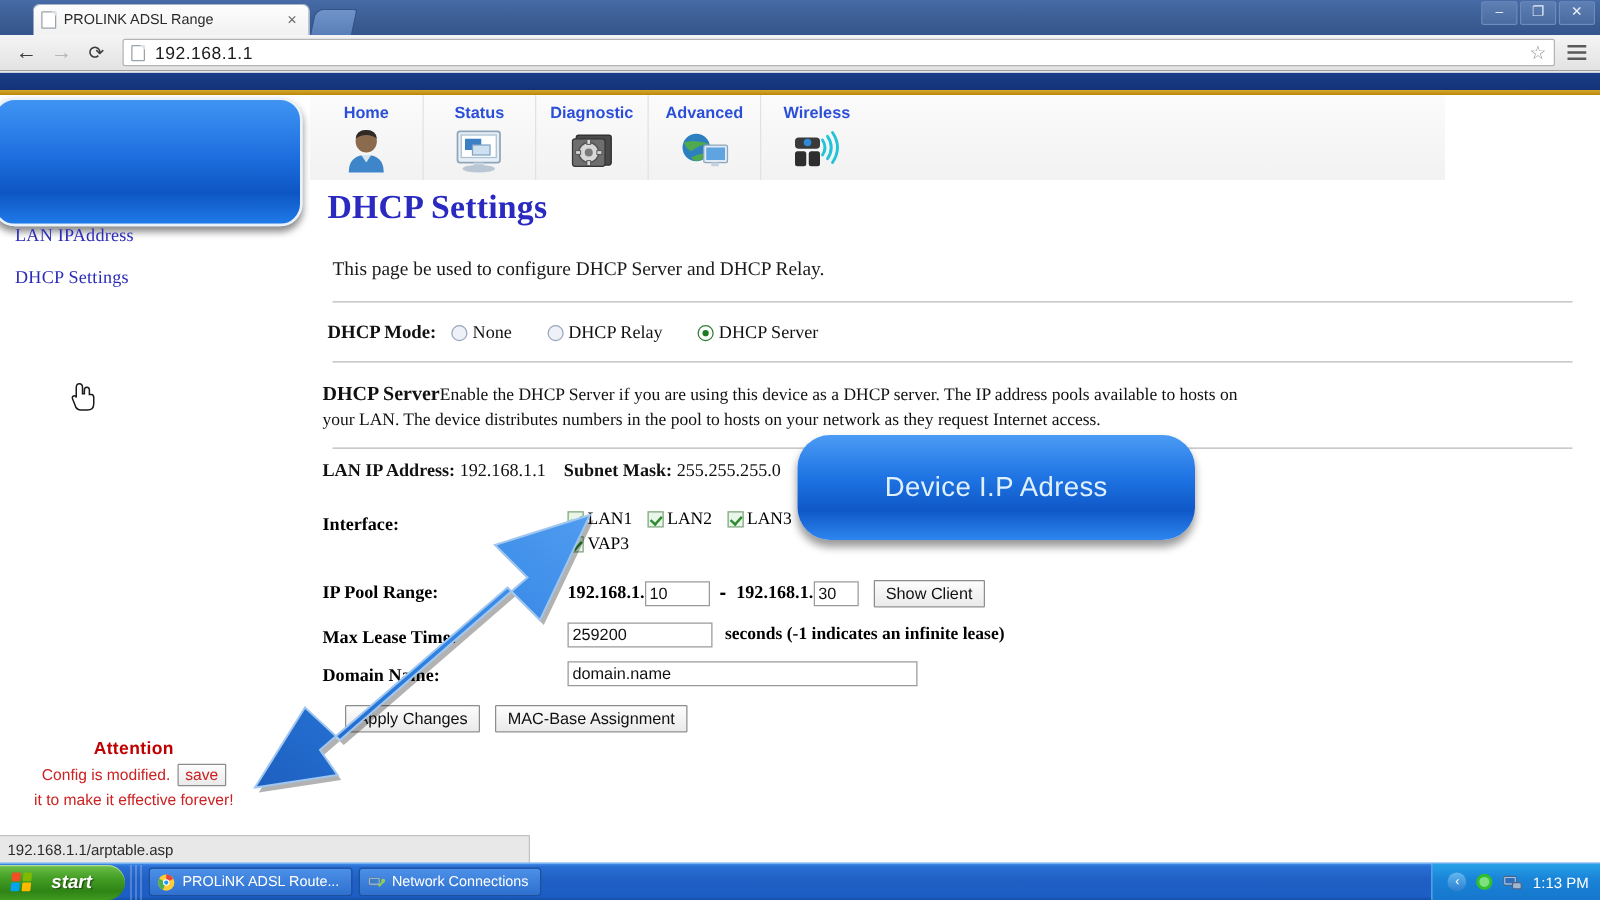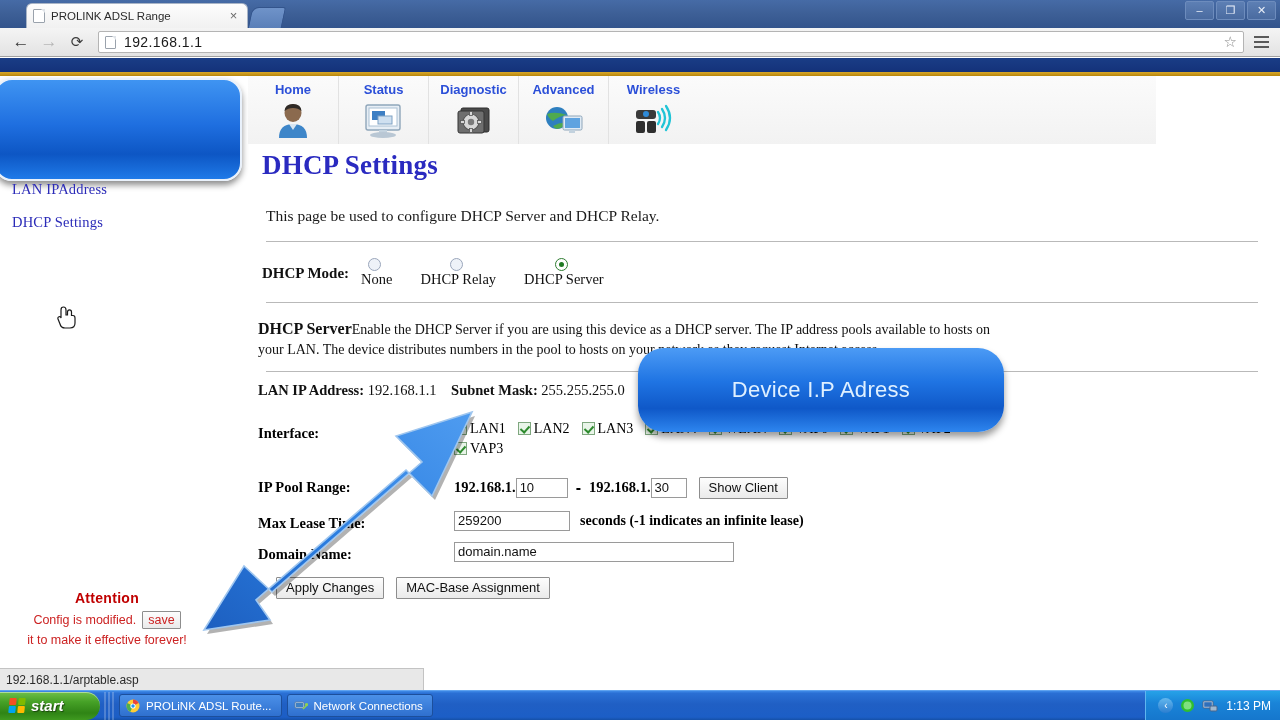--- a/index.html
+++ b/index.html
@@ -160,21 +160,21 @@
   }
   .page-desc {
     font-family: "Liberation Serif", serif; font-size: 15.5px; color: #1a1a1a;
     margin: 26px 0 0 18px;
   }
   .hr-line { height: 1px; background: #b9b9b9; margin: 16px 22px 0 18px; }
 
   .row { font-family: "Liberation Serif", serif; font-size: 14.5px; color: #111; }
   .mode-row { margin: 16px 0 0 14px; display: flex; align-items: center; gap: 0; }
   .mode-label { font-weight: bold; font-size: 15px; margin-right: 12px; }
-  .radio-wrap { display: inline-flex; align-items: center; margin-right: 28px; flex-direction: column; }
+  .radio-wrap { display: inline-flex; align-items: center; margin-right: 28px; }
   .radio {
     width: 13px; height: 13px; border-radius: 50%;
     border: 1px solid #9aa6bb; background: #eef2f8; margin-right: 4px;
     display: inline-block; position: relative; flex: 0 0 auto;
   }
   .radio.checked { border-color: #2f7d32; background: #fff; }
   .radio.checked:after {
     content: ""; position: absolute; left: 3px; top: 3px;
     width: 5px; height: 5px; border-radius: 50%; background: #1f7a22;
   }
@@ -237,21 +237,21 @@
     display: flex; align-items: center; justify-content: center; gap: 6px; white-space: nowrap;
   }
   .attention-line2 { color: #cc2222; font-size: 12.5px; margin-top: 4px; white-space: nowrap; }
   .save-btn {
     border: 1px solid #8d8d8d; background: linear-gradient(to bottom,#fdfdfd,#eaeaea);
     font-size: 12.5px; padding: 1px 5px; color: #cc2222; border-radius: 1px;
   }
 
   
   .callout-ip {
-    position: absolute; left: 638px; top: 290px; width: 366px; height: 84px;
+    position: absolute; left: 638px; top: 290px; width: 318px; height: 84px;
     border-radius: 26px;
     background: linear-gradient(to bottom, #4c9bf5 0%, #1f74e3 40%, #0f58c8 72%, #2e86ef 100%);
     box-shadow: 0 5px 7px rgba(0,0,0,.4);
     display: flex; align-items: center; justify-content: center;
     z-index: 40;
   }
   .callout-ip span {
     color: #dff0ff; font-size: 22px; font-family: "Liberation Sans", sans-serif;
     letter-spacing: .3px;
   }
@@ -269,21 +269,21 @@
   .taskbar {
     position: absolute; left: 0; top: 690px; width: 1280px; height: 30px;
     background: linear-gradient(to bottom, #3f8be8 0%, #2a6fd4 8%, #205fc4 45%, #1c5ec6 90%, #1550a8 100%);
     border-top: 1px solid #5fa3f0;
     display: flex; align-items: center;
   }
   .start-btn {
     width: 100px; height: 28px; margin-left: 0;
     background: linear-gradient(to bottom, #6fc04a 0%, #46a127 35%, #2f8415 75%, #3f9a20 100%);
     border-top-right-radius: 14px; border-bottom-right-radius: 14px;
-    display: flex; align-items: center; padding-left: 9px; gap: 6px;
+    display: flex; align-items: center; padding-left: 9px; gap: 16px;
     box-shadow: inset 0 1px 0 rgba(255,255,255,.45);
   }
   .start-flag { width: 16px; height: 15px; display: grid; grid-template-columns: 1fr 1fr; grid-template-rows: 1fr 1fr; gap: 1.5px; transform: skewX(-6deg); }
   .start-flag i { display: block; border-radius: 1px; }
   .start-label {
     color: #ffffff; font-size: 15px; font-style: italic; font-weight: bold;
     text-shadow: 1px 1px 1px rgba(0,0,0,.5); font-family: "Liberation Sans", sans-serif;
   }
   .task-sep { width: 10px; height: 28px; margin-left: 4px; background: repeating-linear-gradient(to right, rgba(255,255,255,.22) 0 2px, transparent 2px 4px); }
   .task-btn {

